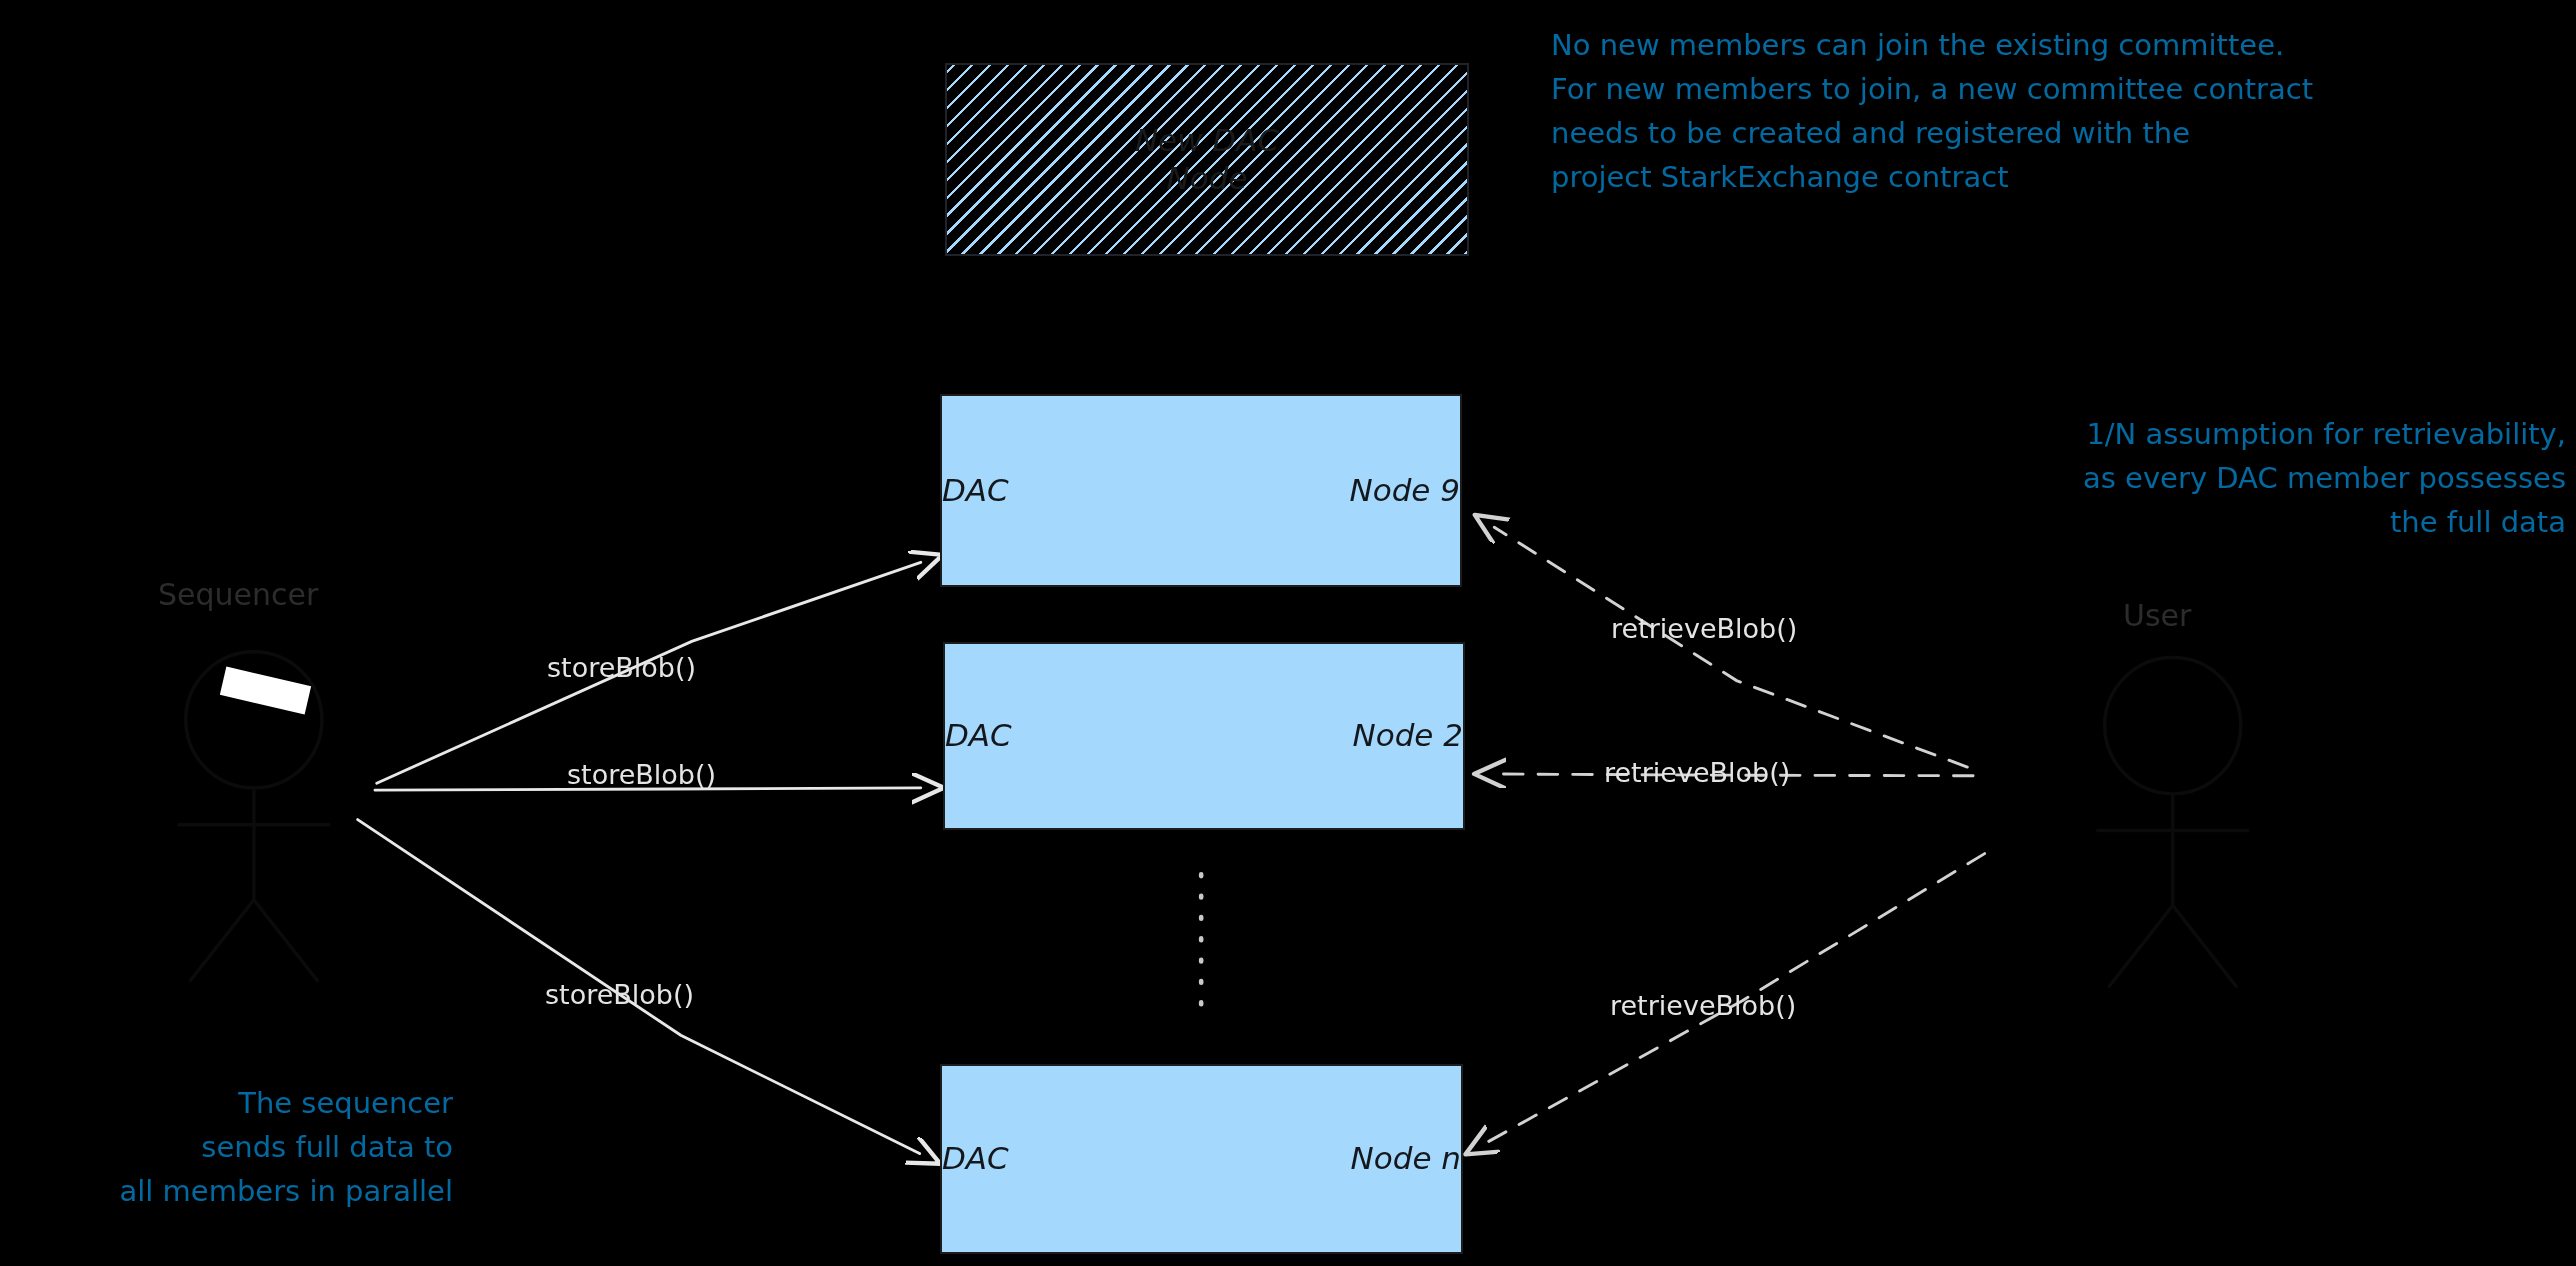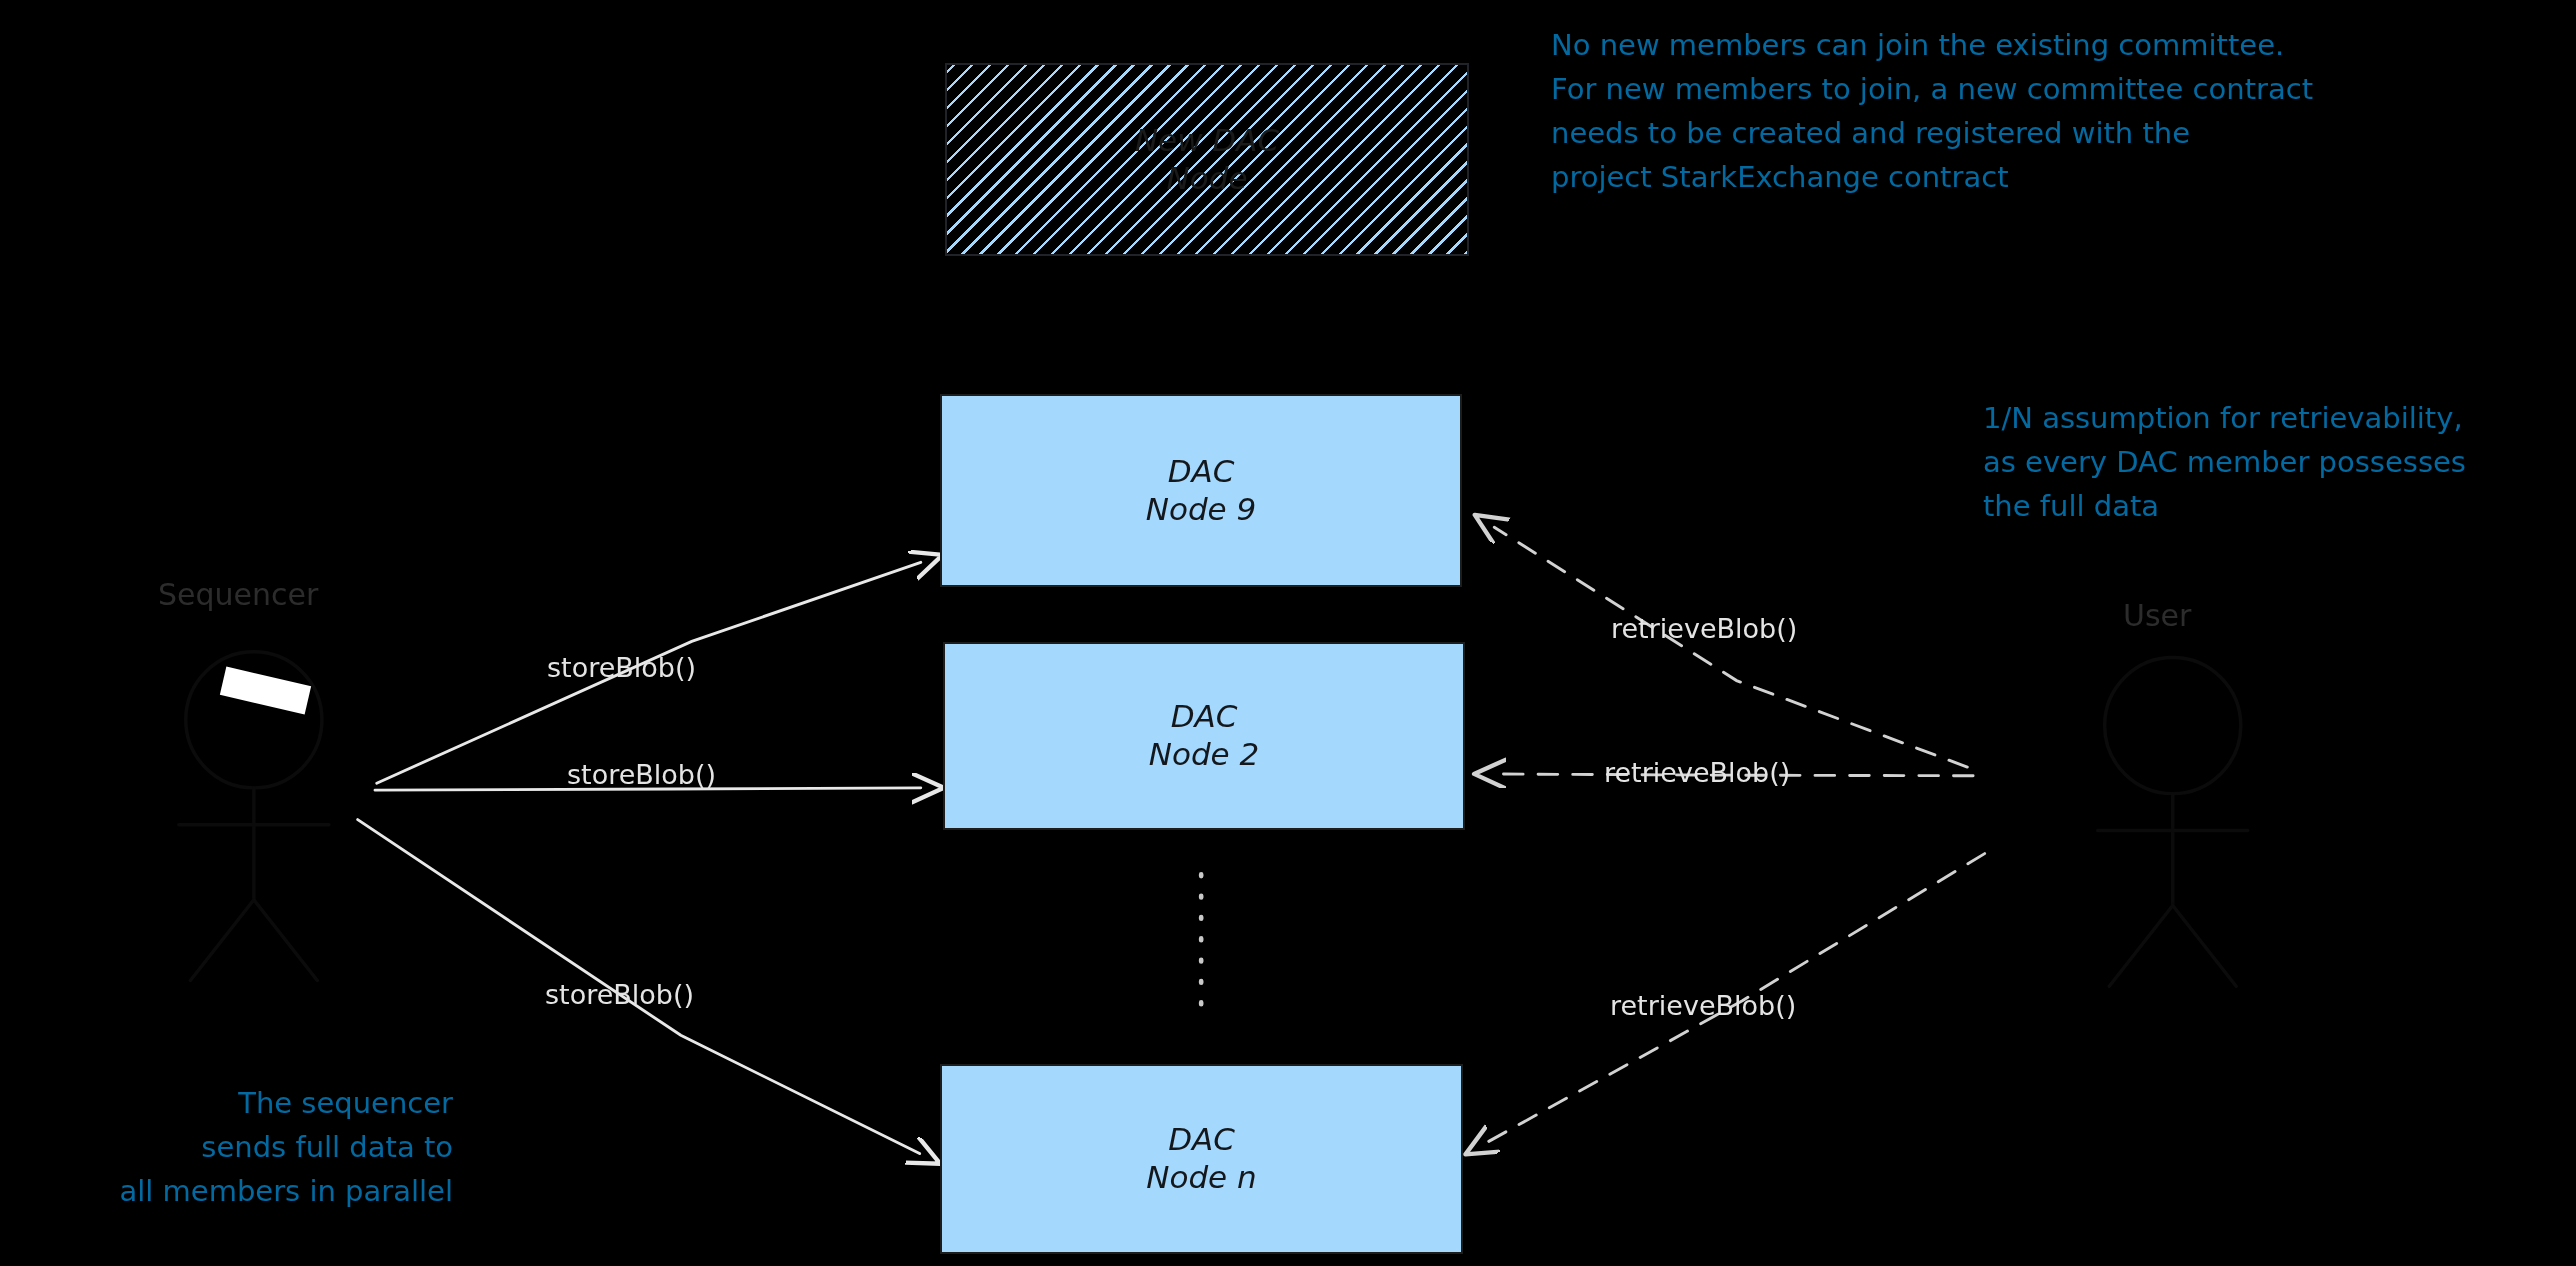--- a/index.html
+++ b/index.html
@@ -3,22 +3,22 @@
 <meta charset="utf-8">
 <style>
   html,body{margin:0;padding:0;background:#000;}
   body{width:2576px;height:1266px;position:relative;overflow:hidden;
        font-family:"DejaVu Sans","Liberation Sans",sans-serif;}
   .canvas{position:absolute;inset:0;width:2576px;height:1266px;}
   svg.layer{position:absolute;left:0;top:0;width:2576px;height:1266px;overflow:visible;}
 
   .node-box{position:absolute;box-sizing:border-box;
             background:#a5d8fd;border:2.9px solid #1d1d1d;
-            display:flex;flex-direction:column;align-items:center;
-            justify-content:center;line-height:1.22;}
+            display:flex;flex-direction:row;align-items:center;
+            justify-content:space-between;line-height:1.22;}
   .node-box .ln{color:#14181c;font-size:31px;font-style:italic;
                 font-family:"DejaVu Sans","Liberation Sans",sans-serif;}
 
   .hatch-box{position:absolute;box-sizing:border-box;border:2.9px solid #20242a;
              display:flex;flex-direction:column;align-items:center;
              justify-content:center;line-height:1.2;
              background-color:#000;
              background-image:repeating-linear-gradient(-45deg,
                #a5d8fd 0px,#a5d8fd 2.3px,
                rgba(0,0,0,0) 2.3px,rgba(0,0,0,0) 12.7px);margin-top:47px;}
@@ -115,21 +115,21 @@
 
   <div class="edge-label" style="left:1611px;top:613px;">retrieveBlob()</div>
   <div class="edge-label" style="left:1604px;top:757px;">retrieveBlob()</div>
   <div class="edge-label" style="left:1610px;top:990px;">retrieveBlob()</div>
 
   <div class="anno" style="left:1551px;top:23px;width:946px;">No new members can join the existing committee.
 For new members to join, a new committee contract
 needs to be created and registered with the
 project StarkExchange contract</div>
 
-  <div class="anno" style="left:1983px;top:396px;width:583px;">1/N assumption for retrievability,
+  <div class="anno" style="left:1983px;top:412px;width:583px;text-align:right;">1/N assumption for retrievability,
 as every DAC member possesses
 the full data</div>
 
   <div class="anno" style="left:15px;top:1081px;width:438px;text-align:right;">The sequencer
 sends full data to
 all members in parallel</div>
 
 </div>
 
 

